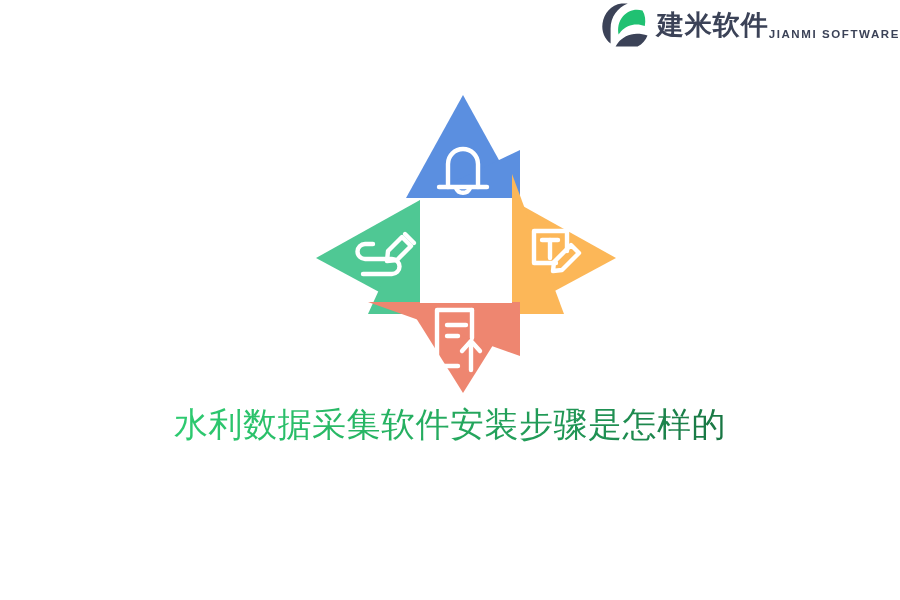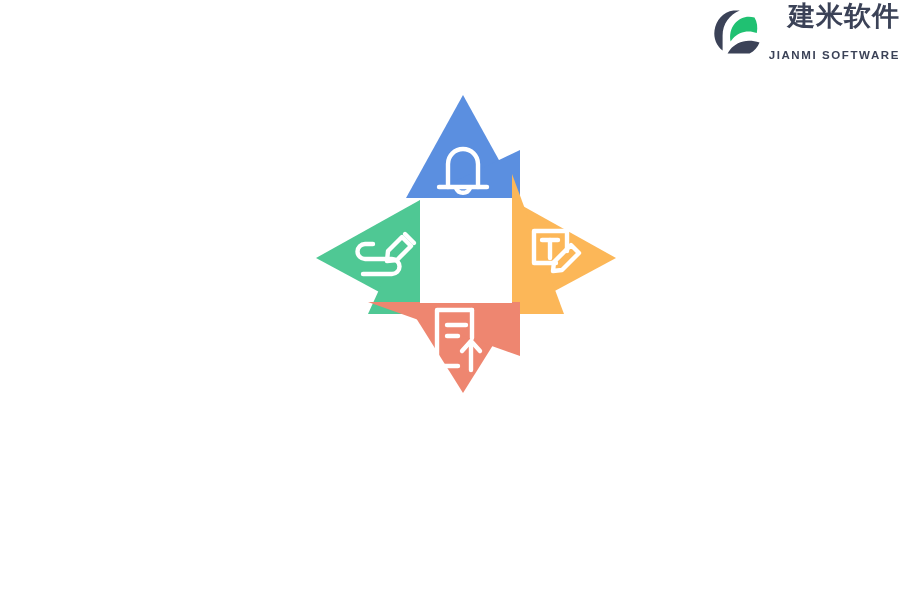--- a/index.html
+++ b/index.html
@@ -32,22 +32,22 @@
 
   .brand-mark {
     width: 48px;
     height: 46px;
     flex: 0 0 auto;
     display: block;
   }
 
   .brand-text {
     display: flex;
-    flex-direction: column;
-    align-items: flex-end;
+    flex-direction: row;
+    align-items: center;
     justify-content: center;
     line-height: 1;
   }
 
   .brand-cn {
     font-size: 27px;
     font-weight: bold;
     color: #3b4257;
     letter-spacing: 1px;
     line-height: 1.05;
@@ -160,15 +160,16 @@
           <line x1="165" y1="282" x2="165" y2="254"></line>
           <polyline points="156,263 165,253 174,263"></polyline>
         </g>
       </g>
 
       <rect x="114" y="110" width="92" height="105" fill="#ffffff"></rect>
     </svg>
   </div>
 
   <div class="headline">
+    <span class="headline-line">水利数据采集软件安装步骤是怎样的</span>
   </div>
 
 </div>
 
 </body></html>

